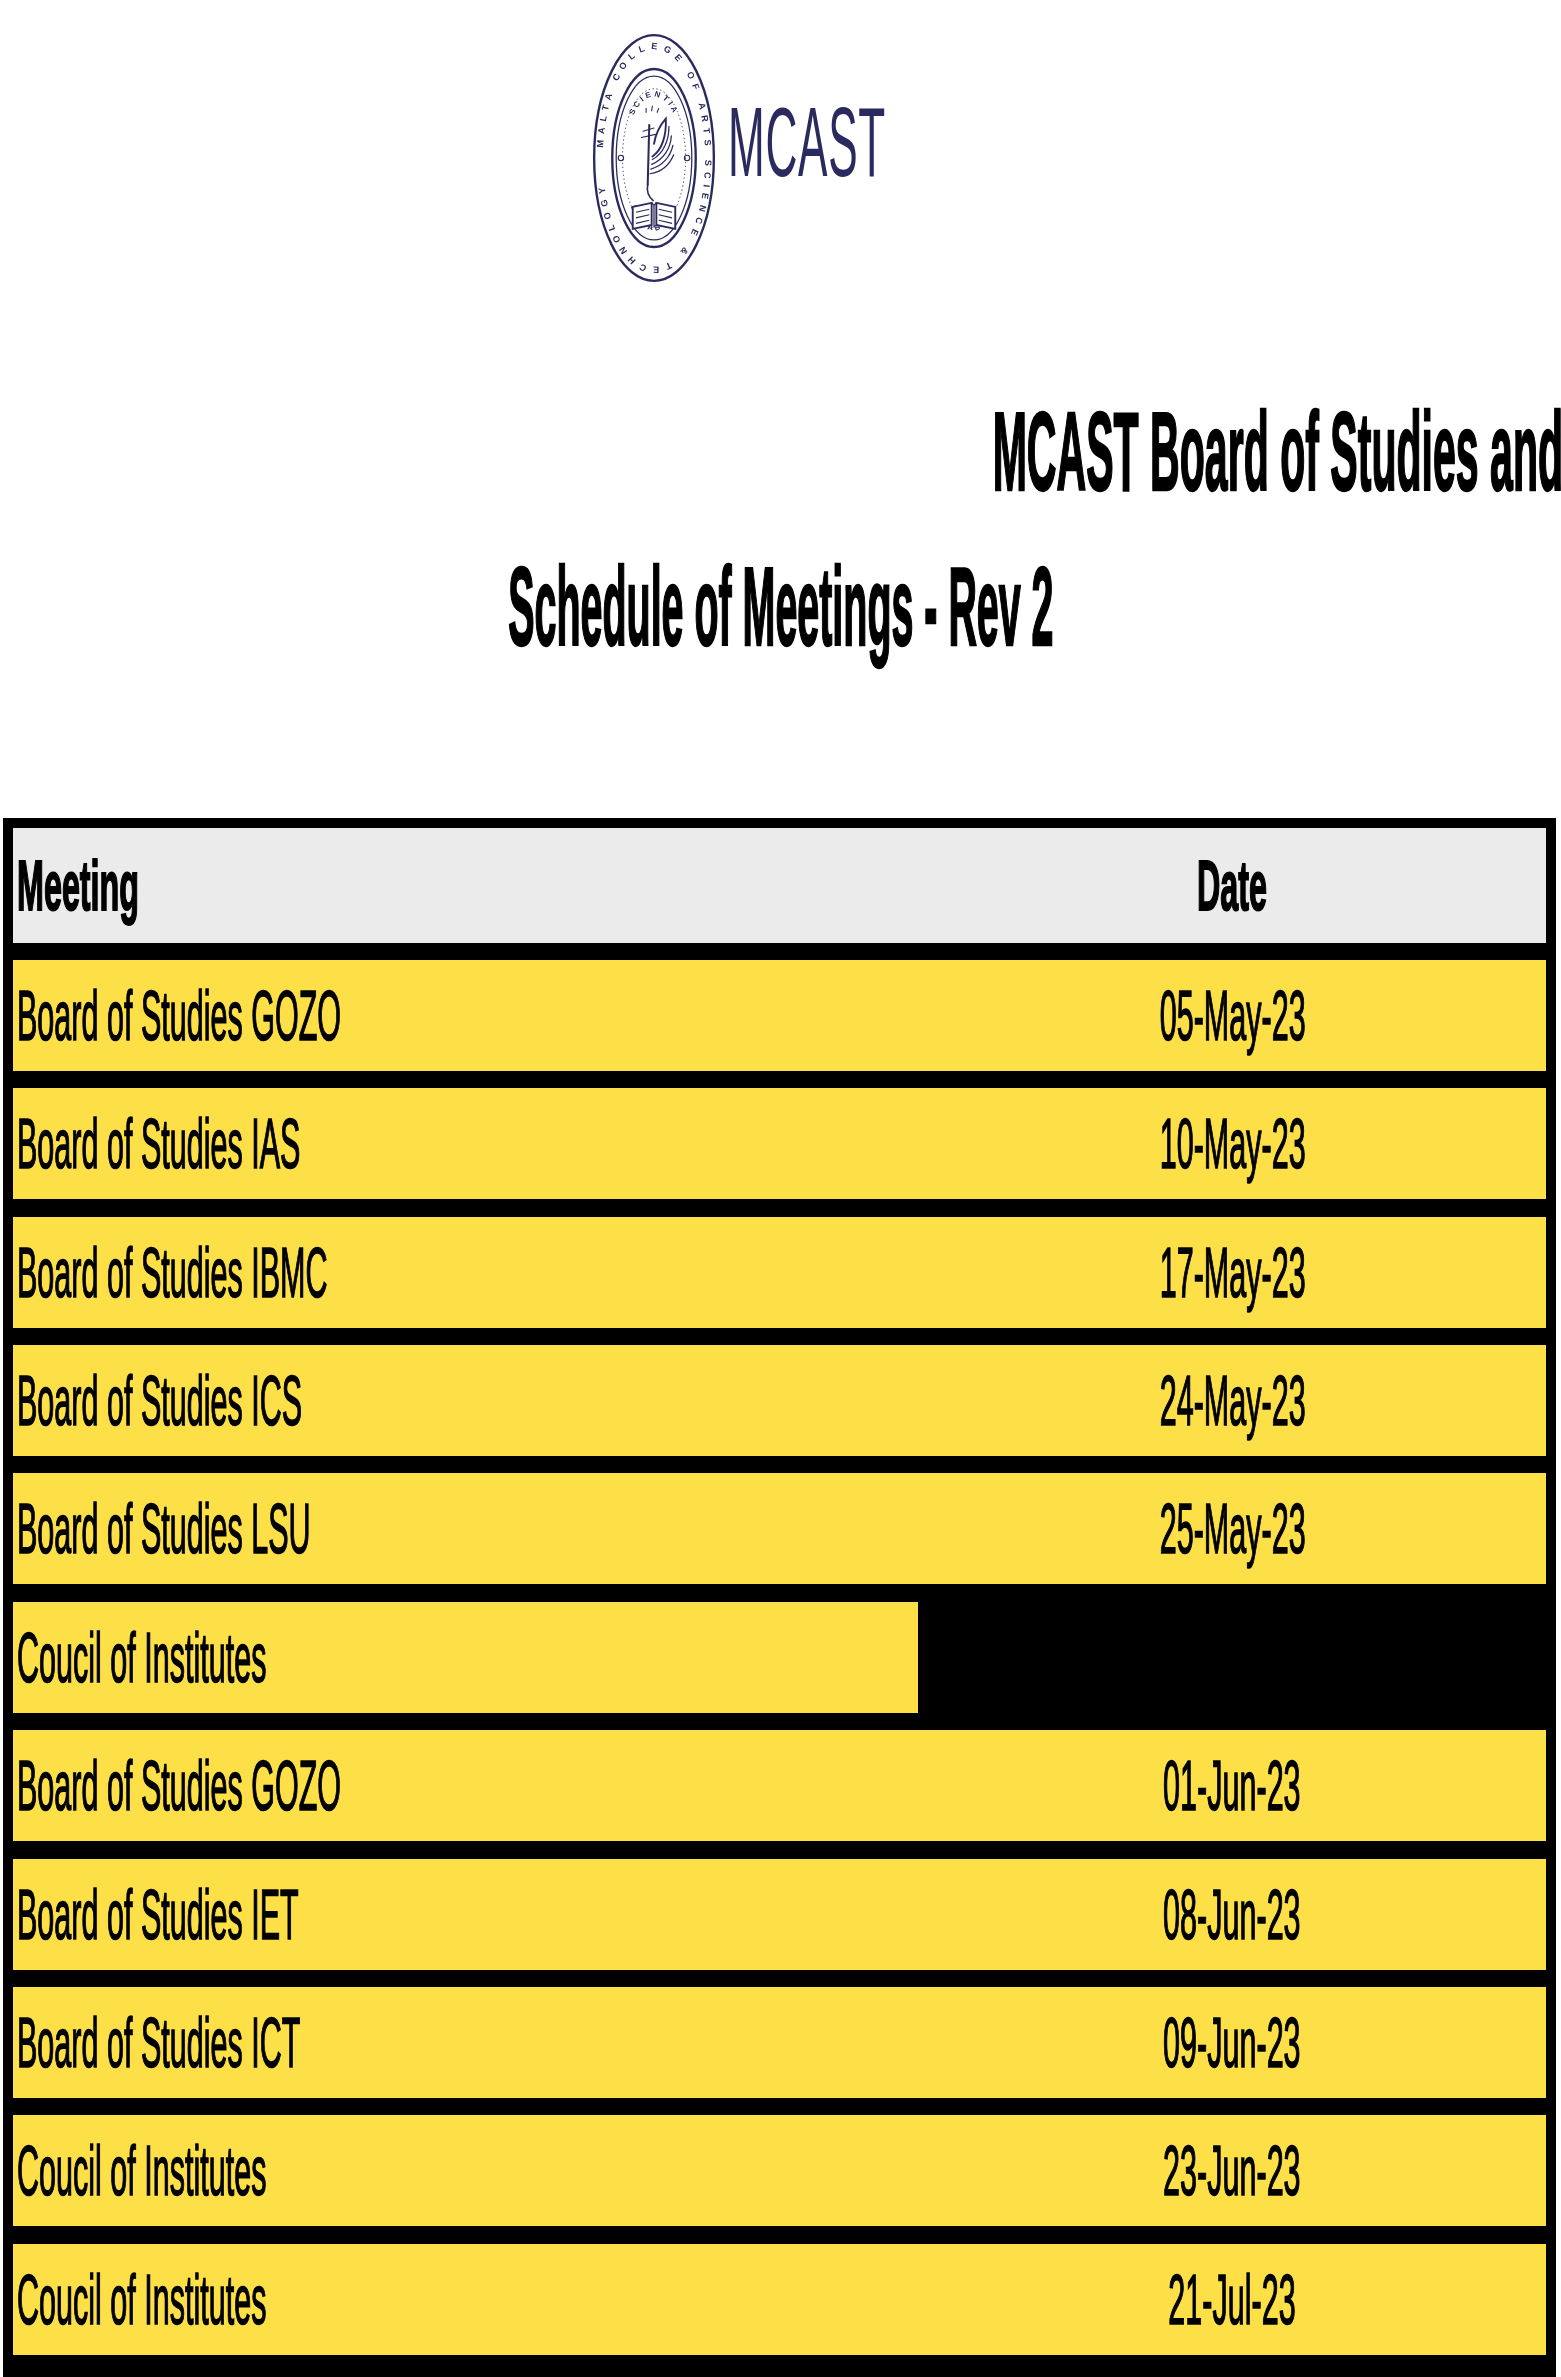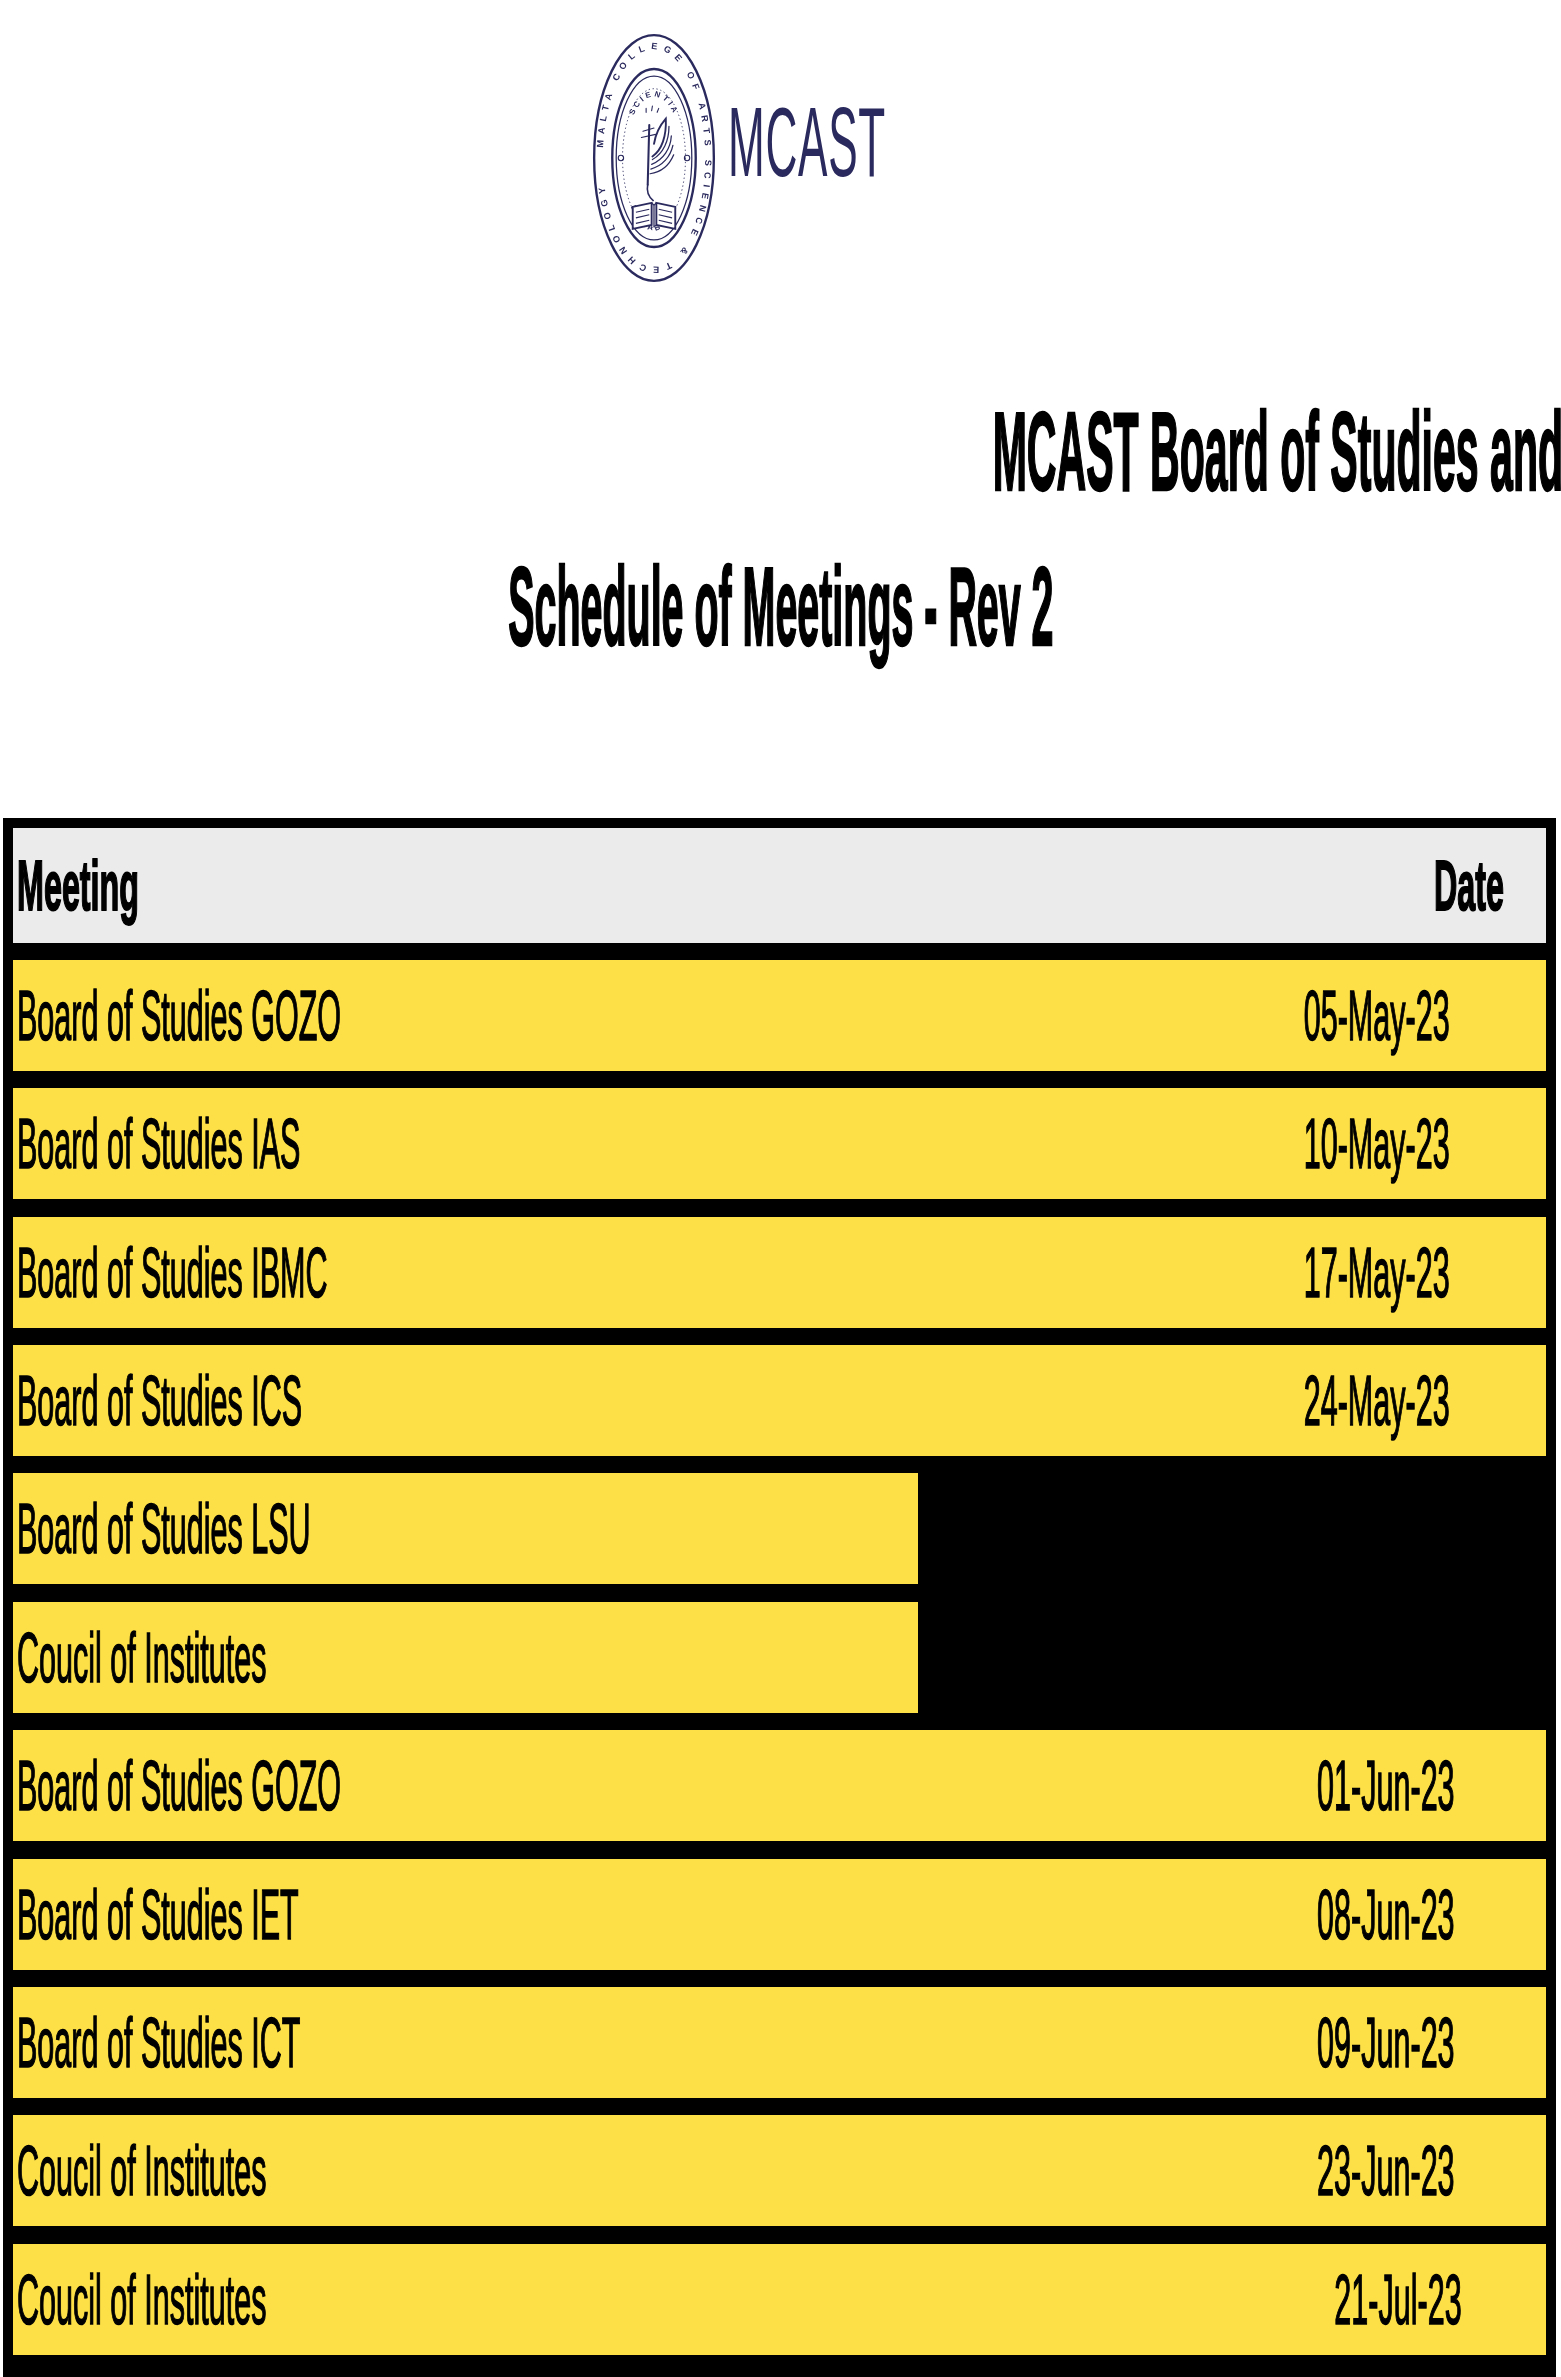--- a/index.html
+++ b/index.html
@@ -49,21 +49,21 @@
   .trow{display:flex;gap:0;height:111px;flex:none;}
   .trow.th{height:115px;}
   .cell{
     box-sizing:border-box;
     display:flex;align-items:center;
     background:#fde047;
     overflow:visible;
   }
   .th .cell{background:#ebebeb;}
   .cell.meeting{width:905px;flex:none;padding-left:4px;}
-  .cell.date{flex:1;justify-content:flex-end;}
+  .cell.date{flex:1;justify-content:center;}
   .ctext{
     font-size:71px;line-height:71px;white-space:nowrap;
     -webkit-text-stroke:1.6px #000;
   }
   .ctext.left{transform:scaleX(0.43);transform-origin:left center;}
   .ctext.center{transform:scaleX(0.43);transform-origin:center center;}
   .th .ctext{font-weight:bold;-webkit-text-stroke:2px #000;}
   .th .ctext.left{transform:scaleX(0.455);}
   .th .ctext.center{transform:scaleX(0.455);}
 </style>
@@ -170,20 +170,23 @@
     </div>
     <div class="cell date">
       <span class="ctext center">24-May-23</span>
     </div>
   </div>
 
   <div class="trow">
     <div class="cell meeting">
       <span class="ctext left">Board of Studies LSU</span>
     </div>
+    <div class="cell date">
+      <span class="ctext center">25-May-23</span>
+    </div>
   </div>
 
   <div class="trow">
     <div class="cell meeting">
       <span class="ctext left">Coucil of Institutes</span>
     </div>
   </div>
 
   <div class="trow">
     <div class="cell meeting">

